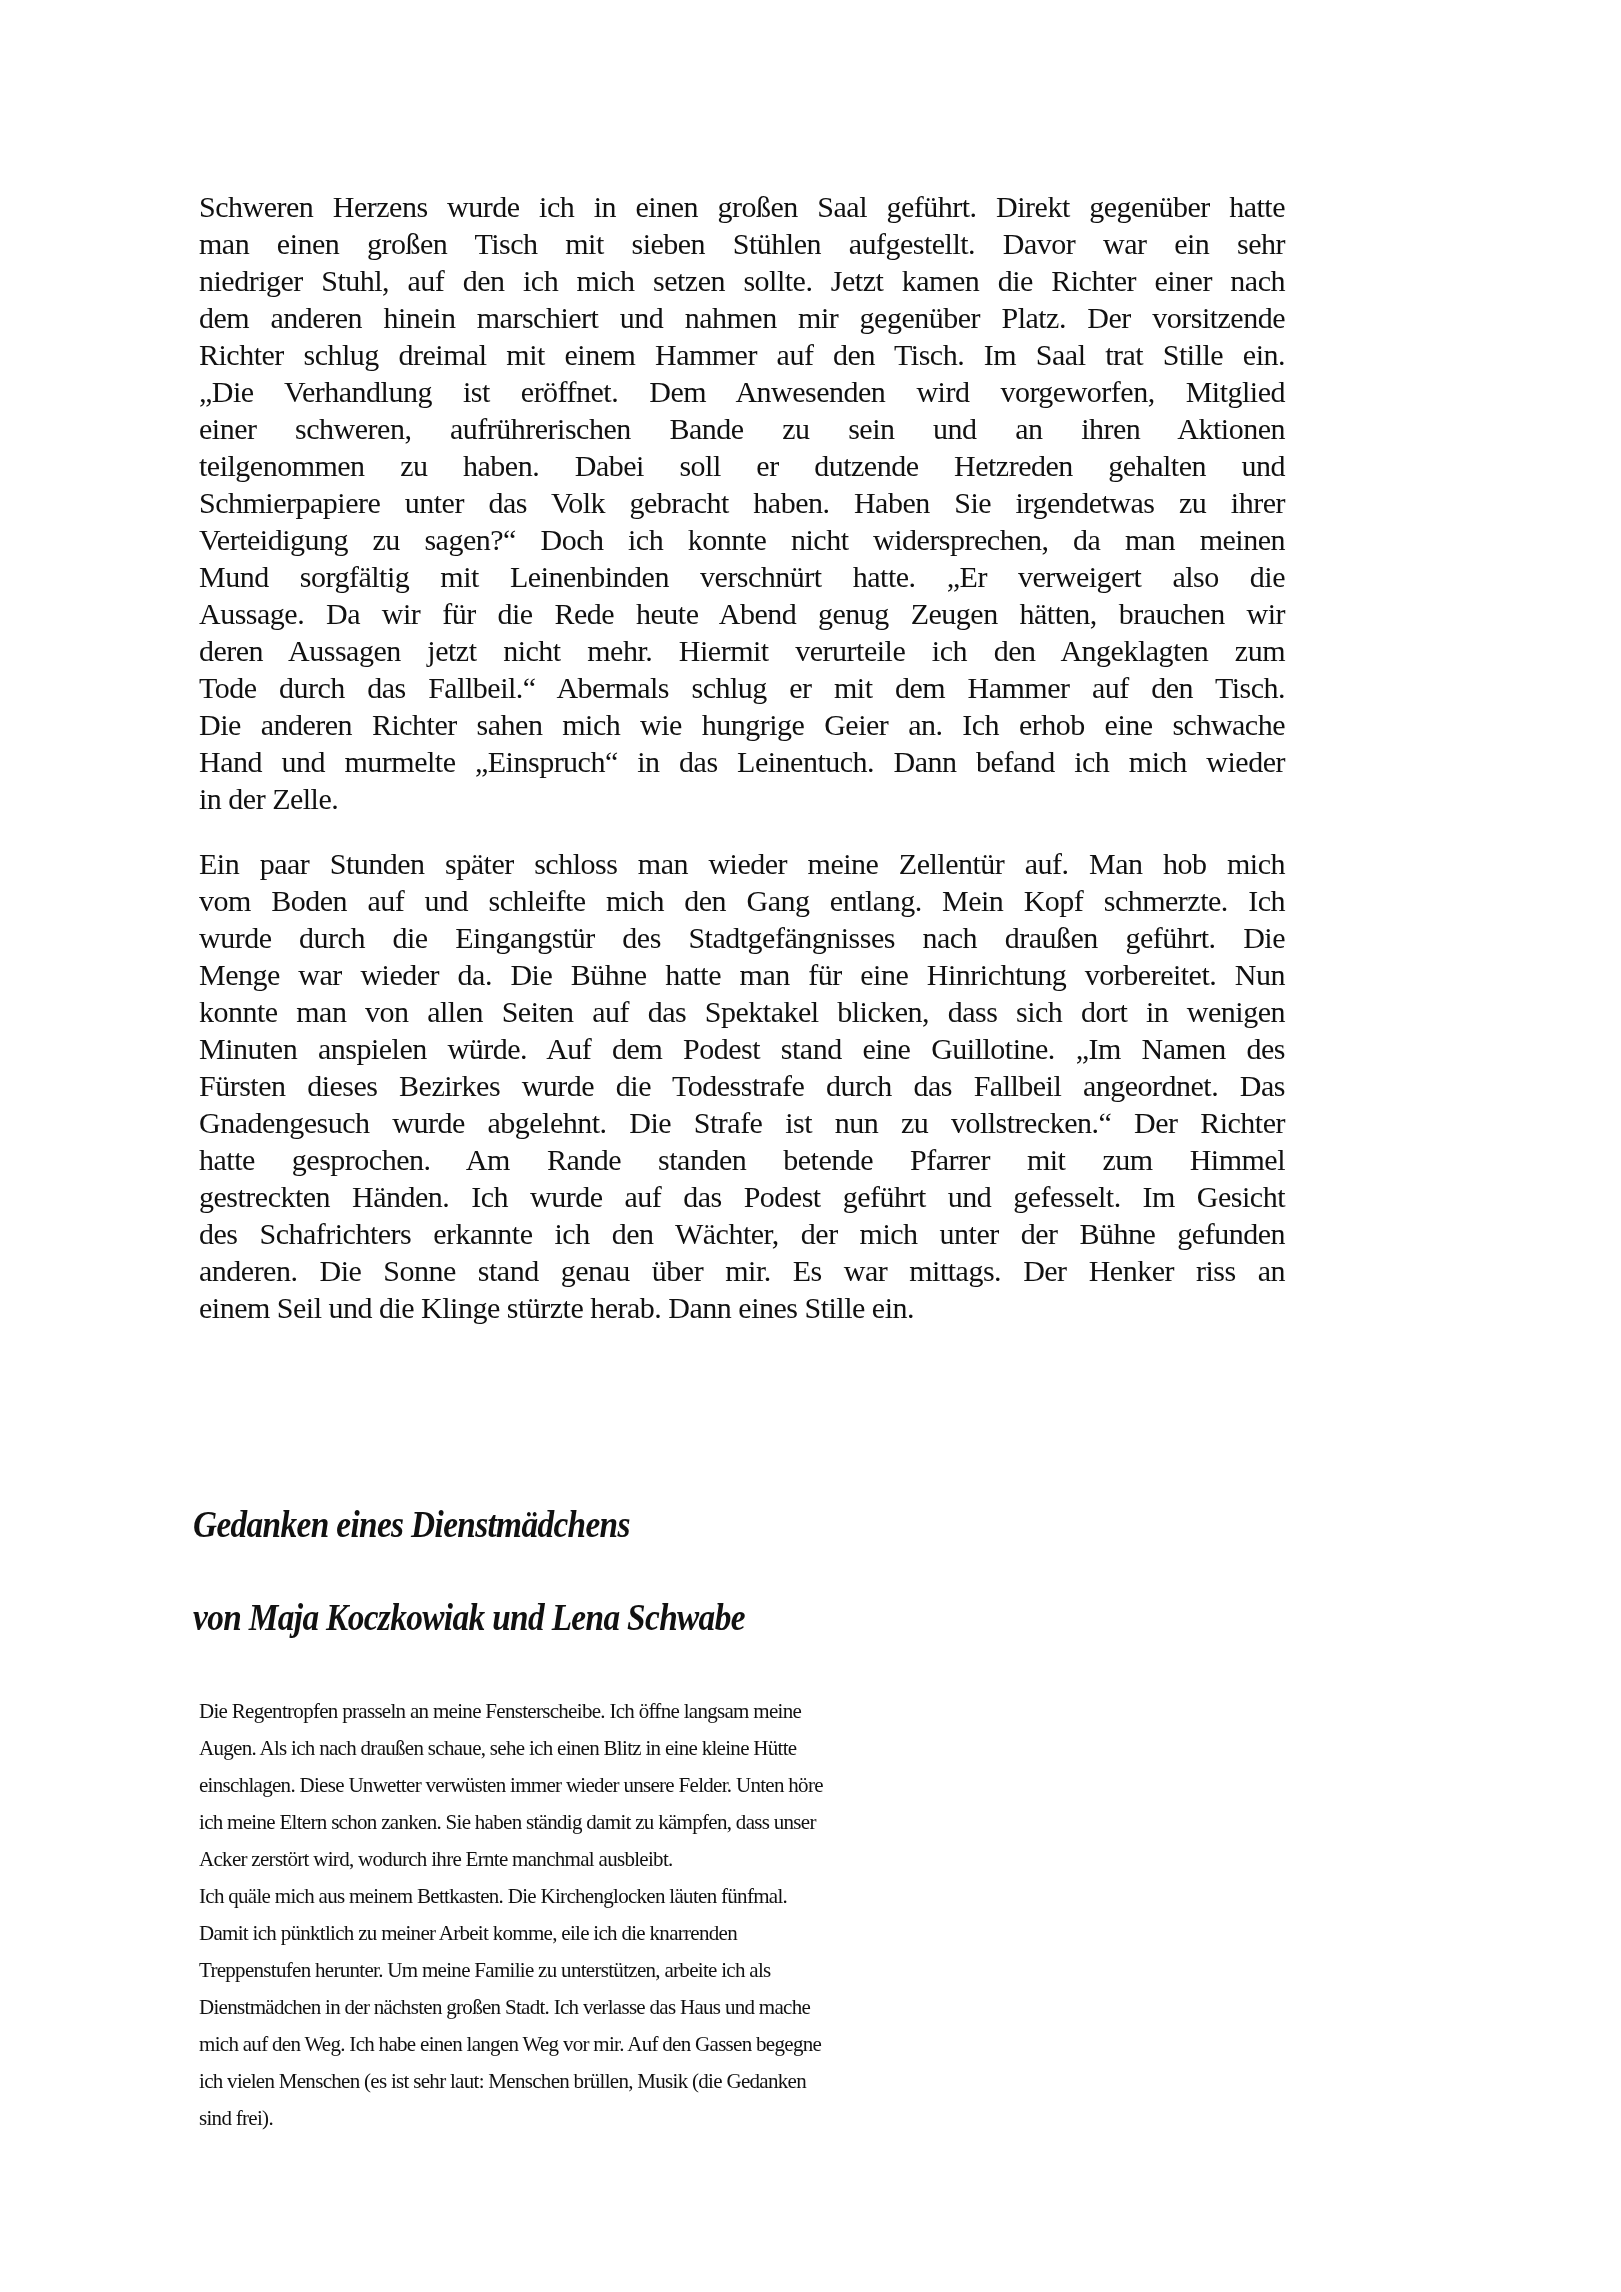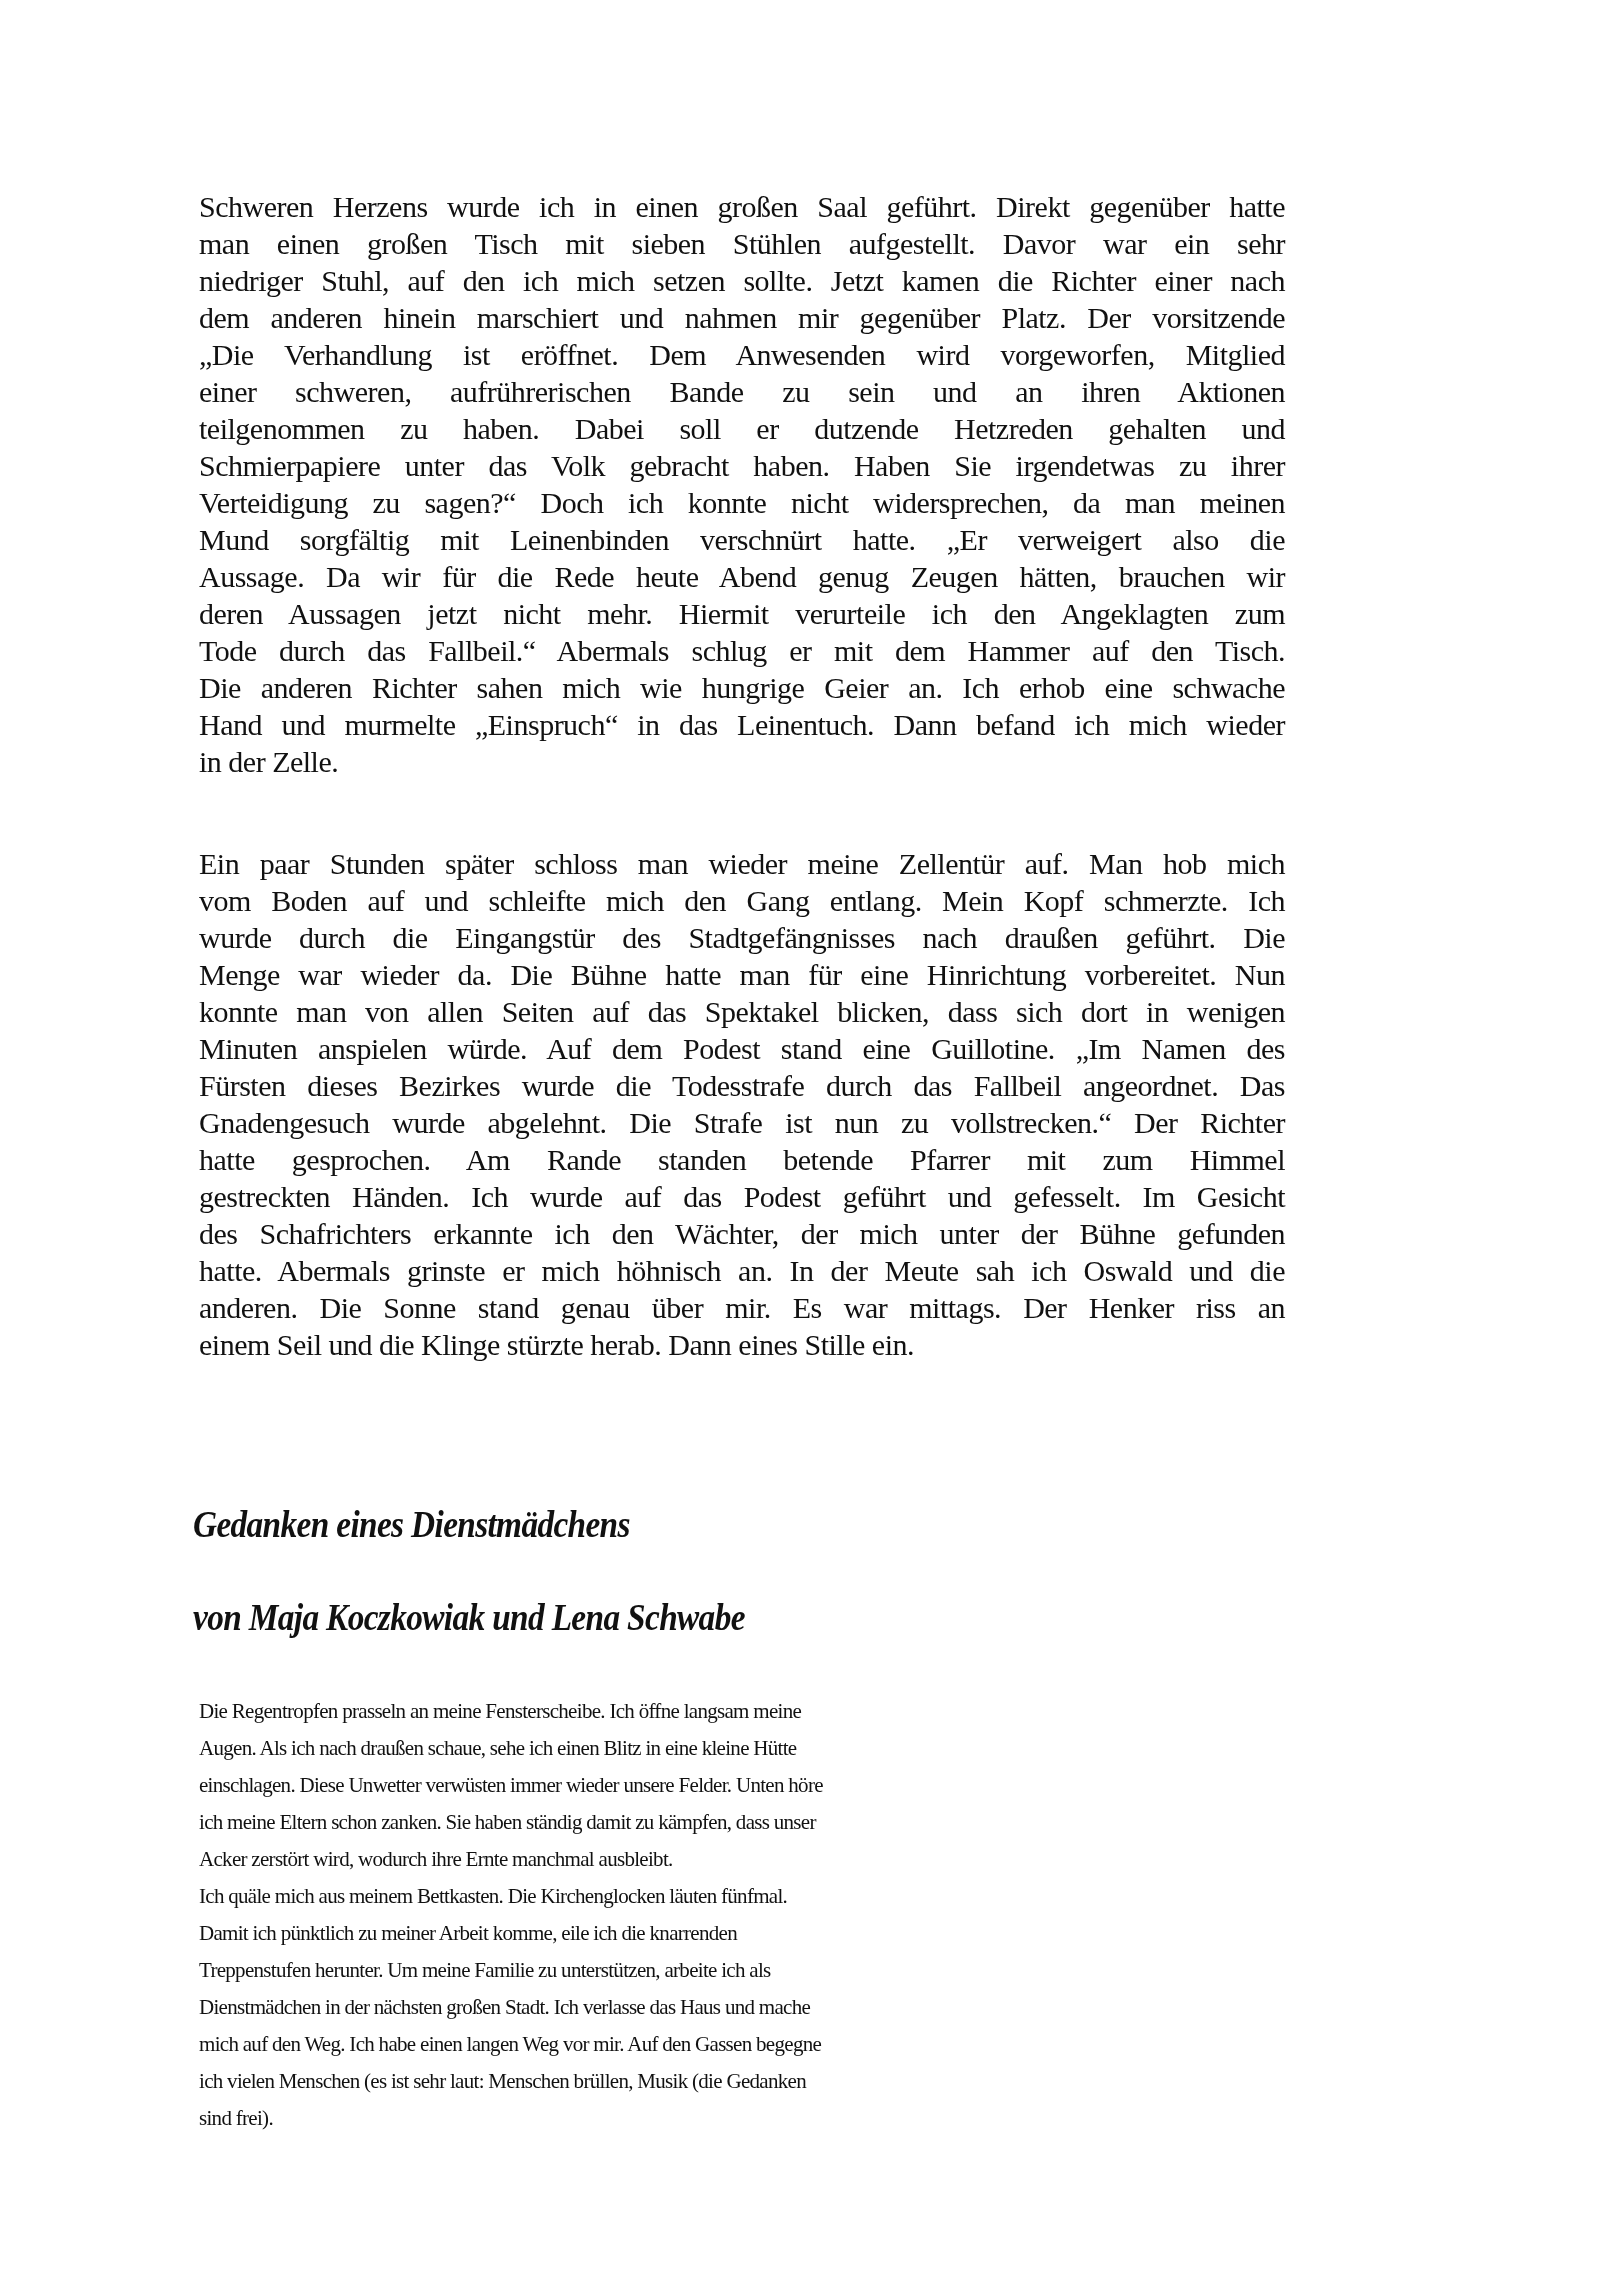--- a/index.html
+++ b/index.html
@@ -55,20 +55,21 @@
 </head>
 <body>
 
 <div class="page">
 
   <div class="para" id="p1">
     <span class="jline">Schweren Herzens wurde ich in einen großen Saal geführt. Direkt gegenüber hatte</span>
     <span class="jline">man einen großen Tisch mit sieben Stühlen aufgestellt. Davor war ein sehr</span>
     <span class="jline">niedriger Stuhl, auf den ich mich setzen sollte. Jetzt kamen die Richter einer nach</span>
     <span class="jline">dem anderen hinein marschiert und nahmen mir gegenüber Platz. Der vorsitzende</span>
+    <span class="jline">Richter schlug dreimal mit einem Hammer auf den Tisch. Im Saal trat Stille ein.</span>
     <span class="jline">„Die Verhandlung ist eröffnet. Dem Anwesenden wird vorgeworfen, Mitglied</span>
     <span class="jline">einer schweren, aufrührerischen Bande zu sein und an ihren Aktionen</span>
     <span class="jline">teilgenommen zu haben. Dabei soll er dutzende Hetzreden gehalten und</span>
     <span class="jline">Schmierpapiere unter das Volk gebracht haben. Haben Sie irgendetwas zu ihrer</span>
     <span class="jline">Verteidigung zu sagen?“ Doch ich konnte nicht widersprechen, da man meinen</span>
     <span class="jline">Mund sorgfältig mit Leinenbinden verschnürt hatte. „Er verweigert also die</span>
     <span class="jline">Aussage. Da wir für die Rede heute Abend genug Zeugen hätten, brauchen wir</span>
     <span class="jline">deren Aussagen jetzt nicht mehr. Hiermit verurteile ich den Angeklagten zum</span>
     <span class="jline">Tode durch das Fallbeil.“ Abermals schlug er mit dem Hammer auf den Tisch.</span>
     <span class="jline">Die anderen Richter sahen mich wie hungrige Geier an. Ich erhob eine schwache</span>
@@ -81,21 +82,20 @@
     <span class="jline">vom Boden auf und schleifte mich den Gang entlang. Mein Kopf schmerzte. Ich</span>
     <span class="jline">wurde durch die Eingangstür des Stadtgefängnisses nach draußen geführt. Die</span>
     <span class="jline">Menge war wieder da. Die Bühne hatte man für eine Hinrichtung vorbereitet. Nun</span>
     <span class="jline">konnte man von allen Seiten auf das Spektakel blicken, dass sich dort in wenigen</span>
     <span class="jline">Minuten anspielen würde. Auf dem Podest stand eine Guillotine. „Im Namen des</span>
     <span class="jline">Fürsten dieses Bezirkes wurde die Todesstrafe durch das Fallbeil angeordnet. Das</span>
     <span class="jline">Gnadengesuch wurde abgelehnt. Die Strafe ist nun zu vollstrecken.“ Der Richter</span>
     <span class="jline">hatte gesprochen. Am Rande standen betende Pfarrer mit zum Himmel</span>
     <span class="jline">gestreckten Händen. Ich wurde auf das Podest geführt und gefesselt. Im Gesicht</span>
     <span class="jline">des Schafrichters erkannte ich den Wächter, der mich unter der Bühne gefunden</span>
-    <span class="jline">hatte. Abermals grinste er mich höhnisch an. In der Meute sah ich Oswald und die</span>
     <span class="jline">anderen. Die Sonne stand genau über mir. Es war mittags. Der Henker riss an</span>
     <span class="jline last">einem Seil und die Klinge stürzte herab. Dann eines Stille ein.</span>
   </div>
 
   <h2 class="heading" id="h1">Gedanken eines Dienstmädchens</h2>
   <h3 class="heading" id="h2">von Maja Koczkowiak und Lena Schwabe</h3>
 
   <div class="para left" id="p3">
     <span class="line">Die Regentropfen prasseln an meine Fensterscheibe. Ich öffne langsam meine</span>
     <span class="line">Augen. Als ich nach draußen schaue, sehe ich einen Blitz in eine kleine Hütte</span>

